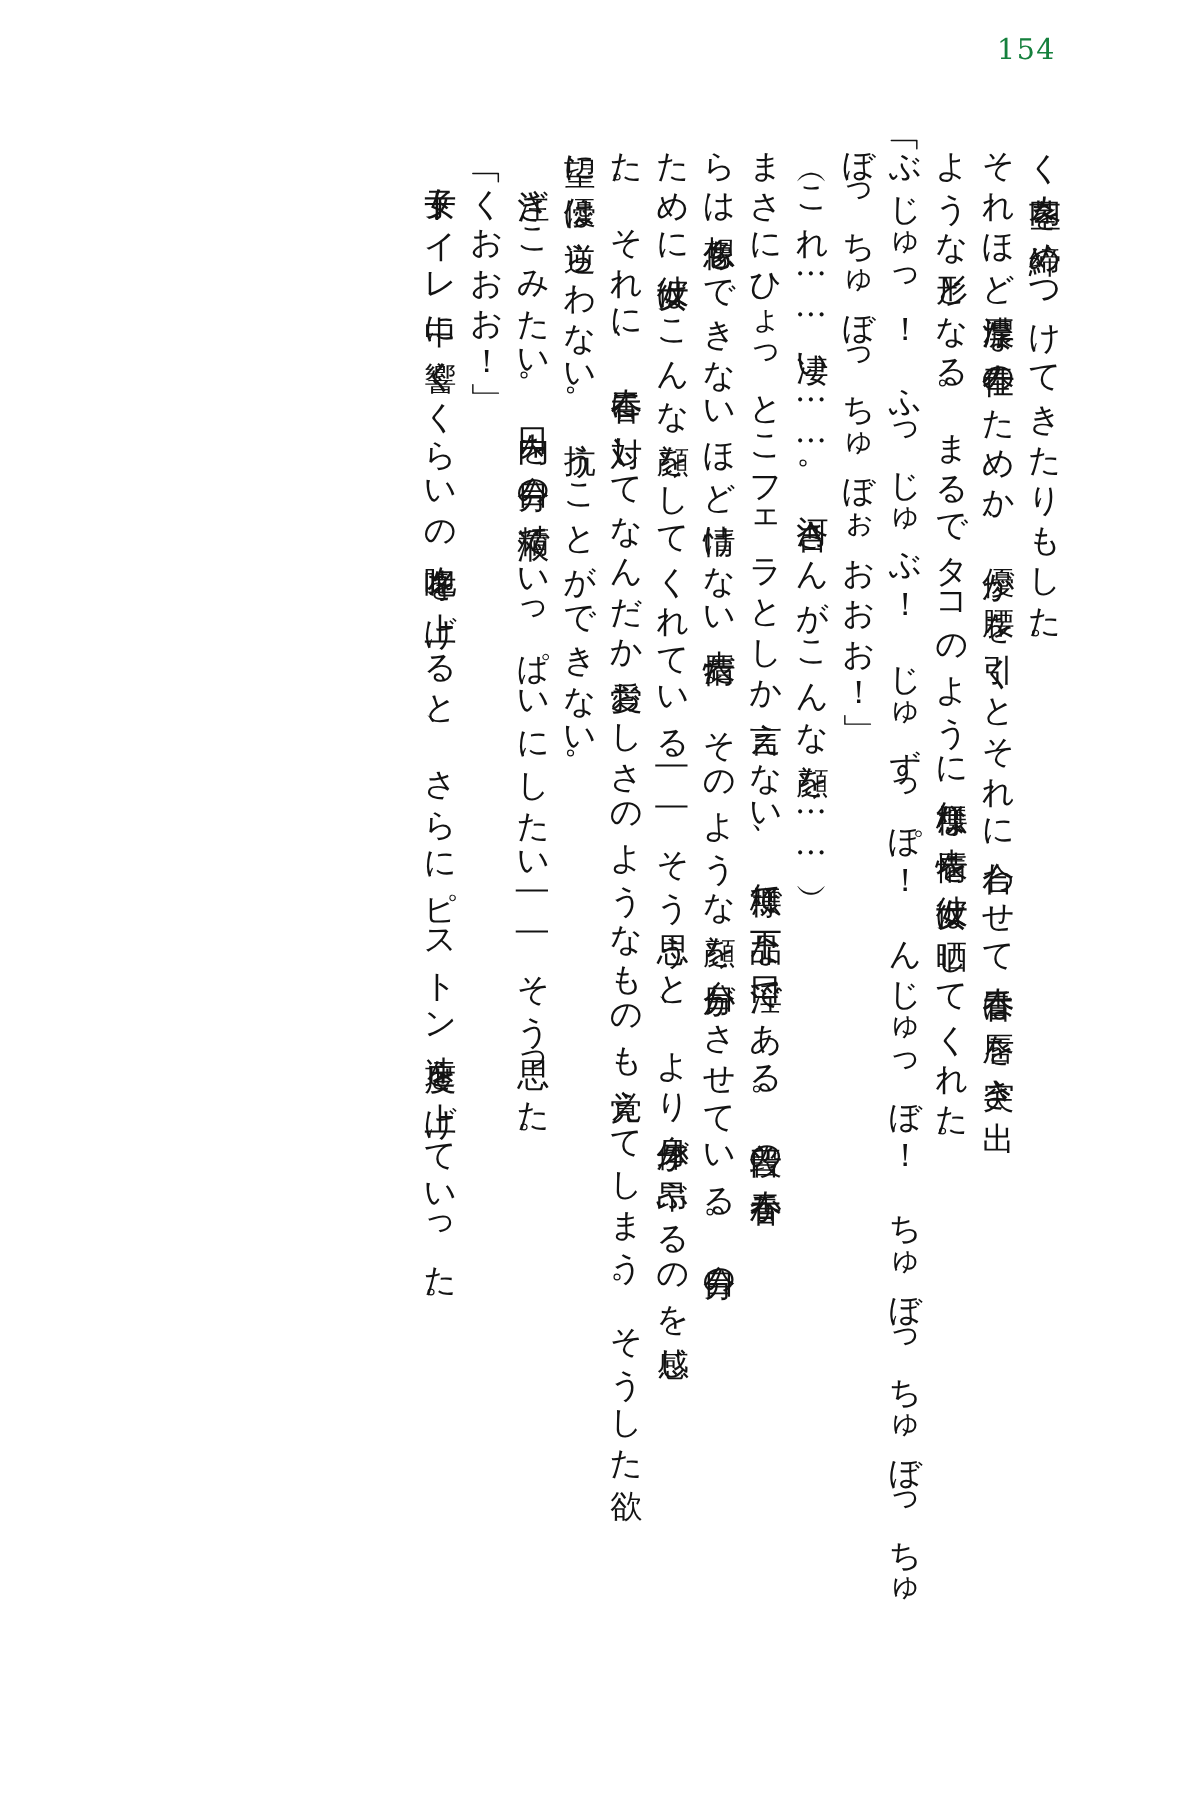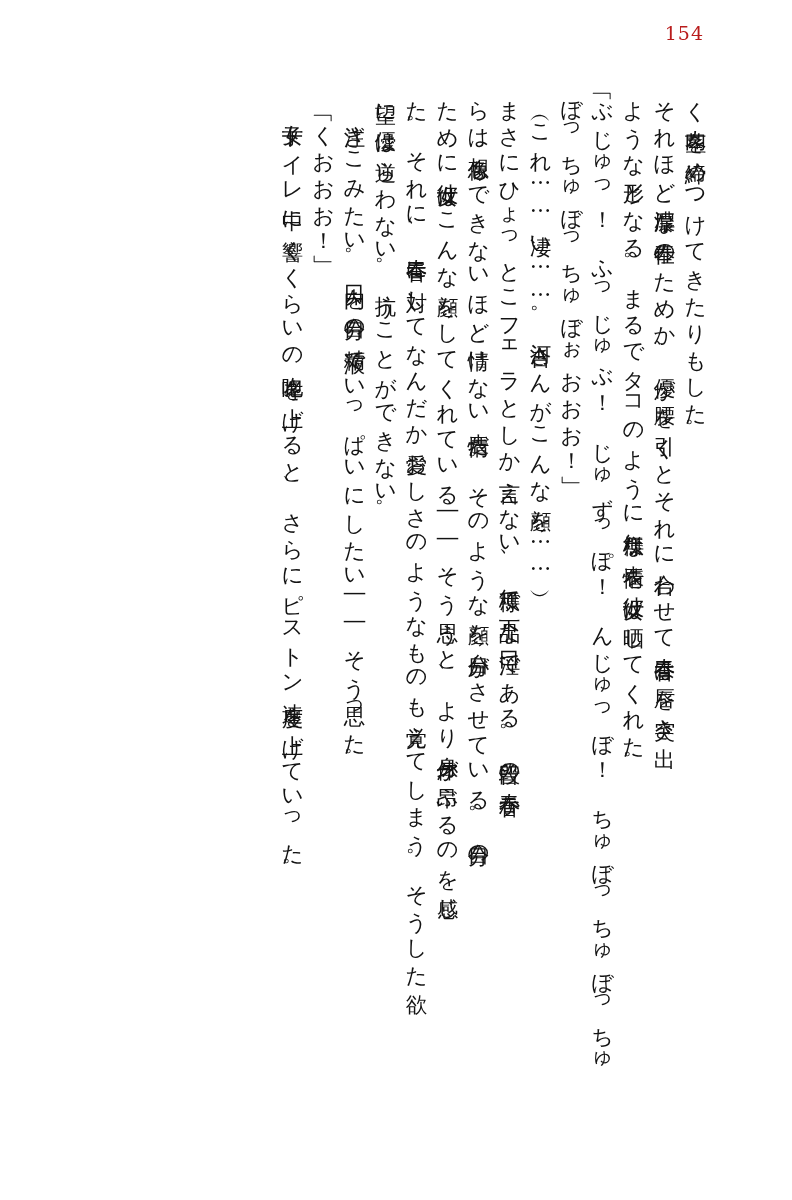--- a/index.html
+++ b/index.html
@@ -22,21 +22,21 @@
     background: #ffffff;
   }
 
   
   #page-number {
     position: absolute;
     top: 22px;
     right: 88px;
     font-size: 19px;
     letter-spacing: 1px;
-    color: #b91c1c;
+    color: #15803d;
     font-family: "DejaVu Serif", "Liberation Serif", serif;
   }
 
   
   #body-text {
     position: absolute;
     top: 86px;
     right: 86px;
     left: 110px;
     bottom: 40px;

